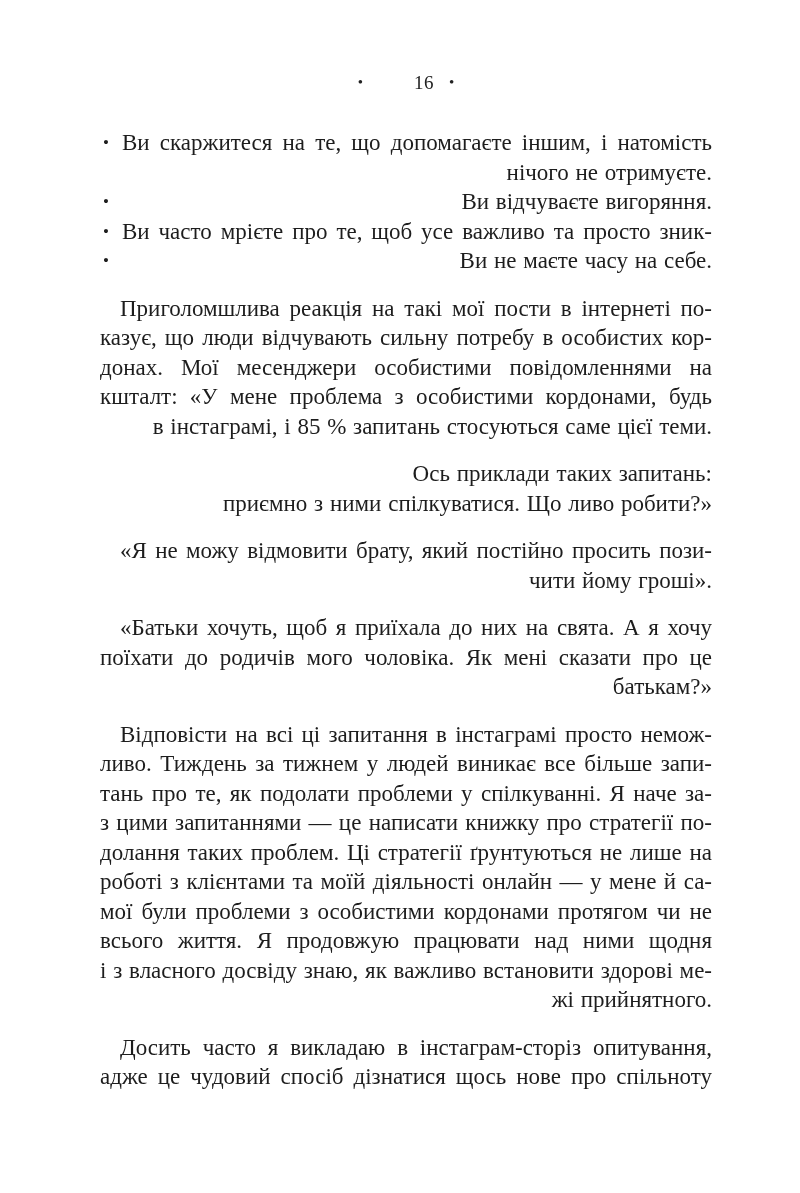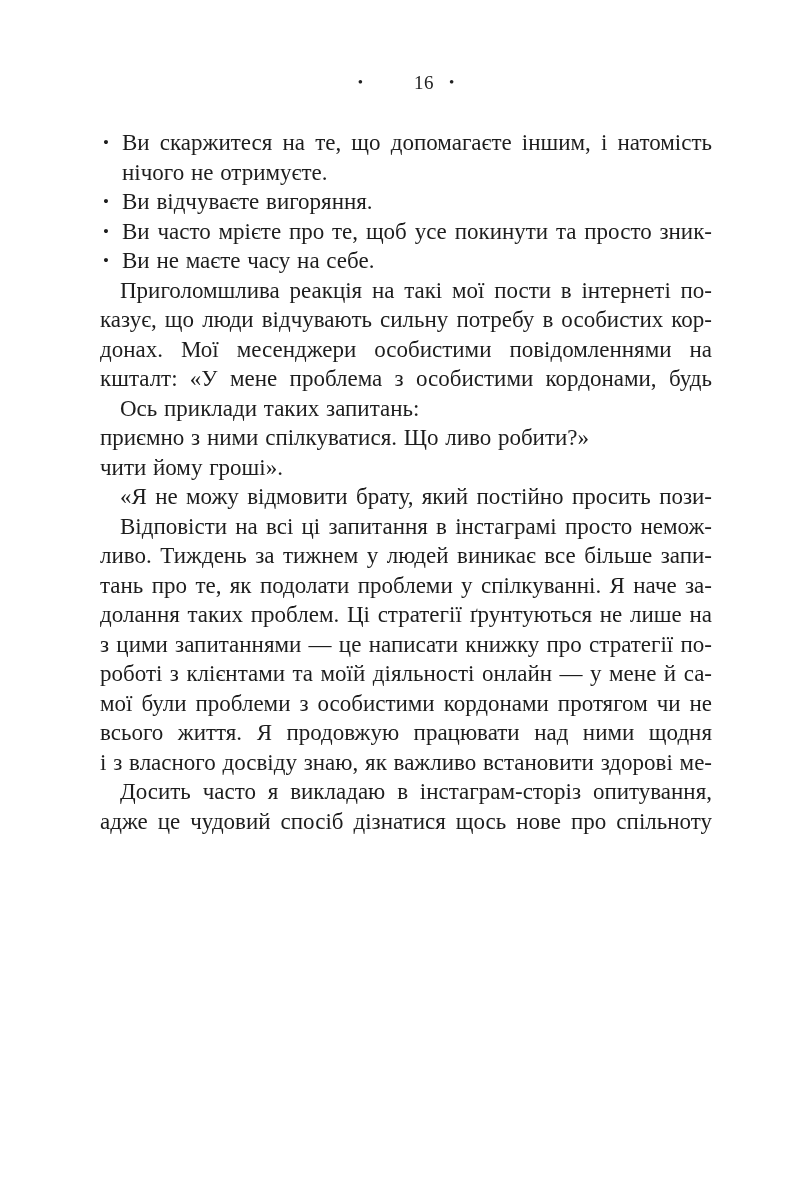--- a/index.html
+++ b/index.html
@@ -48,24 +48,25 @@
     text-align: justify;
     word-spacing: 1px;
   }
   
   .line.just::after {
     content: "";
     display: inline-block;
     width: 100%;
   }
   .line.last {
-    text-align: left;
+    text-align: right;
   }
   .line.indent {
     text-indent: 20px;
+    margin-top: 18px;
   }
   .bullet-item {
     position: relative;
     padding-left: 22px;
   }
   .bullet-item .marker {
     position: absolute;
     left: 3px;
     top: 0;
     line-height: 29.5px;
@@ -88,53 +89,60 @@
         <span class="marker">•</span>
         <div class="line just">Ви скаржитеся на те, що допомагаєте іншим, і натомість</div>
         <div class="line last">нічого не отримуєте.</div>
       </div>
       <div class="bullet-item">
         <span class="marker">•</span>
         <div class="line last">Ви відчуваєте вигоряння.</div>
       </div>
       <div class="bullet-item">
         <span class="marker">•</span>
-        <div class="line just">Ви часто мрієте про те, щоб усе покинути та просто зник-</div>
+        <div class="line just">Ви часто мрієте про те, щоб усе важливо та просто зник-</div>
       </div>
       <div class="bullet-item">
         <span class="marker">•</span>
         <div class="line last">Ви не маєте часу на себе.</div>
       </div>
     </div>
   <div id="paragraphs">
       <div class="paragraph">
         <div class="line just indent">Приголомшлива реакція на такі мої пости в інтернеті по-</div>
         <div class="line just">казує, що люди відчувають сильну потребу в особистих кор-</div>
         <div class="line just">донах. Мої месенджери особистими повідомленнями на</div>
         <div class="line just">кшталт: «У мене проблема з особистими кордонами, будь</div>
+        <div class="line last">в інстаграмі, і 85 % запитань стосуються саме цієї теми.</div>
       </div>
       <div class="paragraph">
         <div class="line last indent">Ось приклади таких запитань:</div>
       </div>
       <div class="paragraph">
         <div class="line last">приємно з ними спілкуватися. Що ливо робити?»</div>
       </div>
       <div class="paragraph">
+        <div class="line just indent">«Я не можу відмовити брату, який постійно просить пози-</div>
         <div class="line last">чити йому гроші».</div>
-        <div class="line just indent">«Я не можу відмовити брату, який постійно просить пози-</div>
+      </div>
+      <div class="paragraph">
+        <div class="line just indent">«Батьки хочуть, щоб я приїхала до них на свята. А я хочу</div>
+        <div class="line just">поїхати до родичів мого чоловіка. Як мені сказати про це</div>
+        <div class="line last">батькам?»</div>
       </div>
       <div class="paragraph">
         <div class="line just indent">Відповісти на всі ці запитання в інстаграмі просто немож-</div>
         <div class="line just">ливо. Тиждень за тижнем у людей виникає все більше запи-</div>
         <div class="line just">тань про те, як подолати проблеми у спілкуванні. Я наче за-</div>
+        <div class="line just">з цими запитаннями — це написати книжку про стратегії по-</div>
         <div class="line just">долання таких проблем. Ці стратегії ґрунтуються не лише на</div>
-        <div class="line just">з цими запитаннями — це написати книжку про стратегії по-</div>
         <div class="line just">роботі з клієнтами та моїй діяльності онлайн — у мене й са-</div>
         <div class="line just">мої були проблеми з особистими кордонами протягом чи не</div>
         <div class="line just">всього життя. Я продовжую працювати над ними щодня</div>
         <div class="line just">і з власного досвіду знаю, як важливо встановити здорові ме-</div>
+        <div class="line last">жі прийнятного.</div>
       </div>
       <div class="paragraph">
         <div class="line just indent">Досить часто я викладаю в інстаграм-сторіз опитування,</div>
         <div class="line just">адже це чудовий спосіб дізнатися щось нове про спільноту</div>
       </div>
     </div>
 </div>
 
 </body></html>

